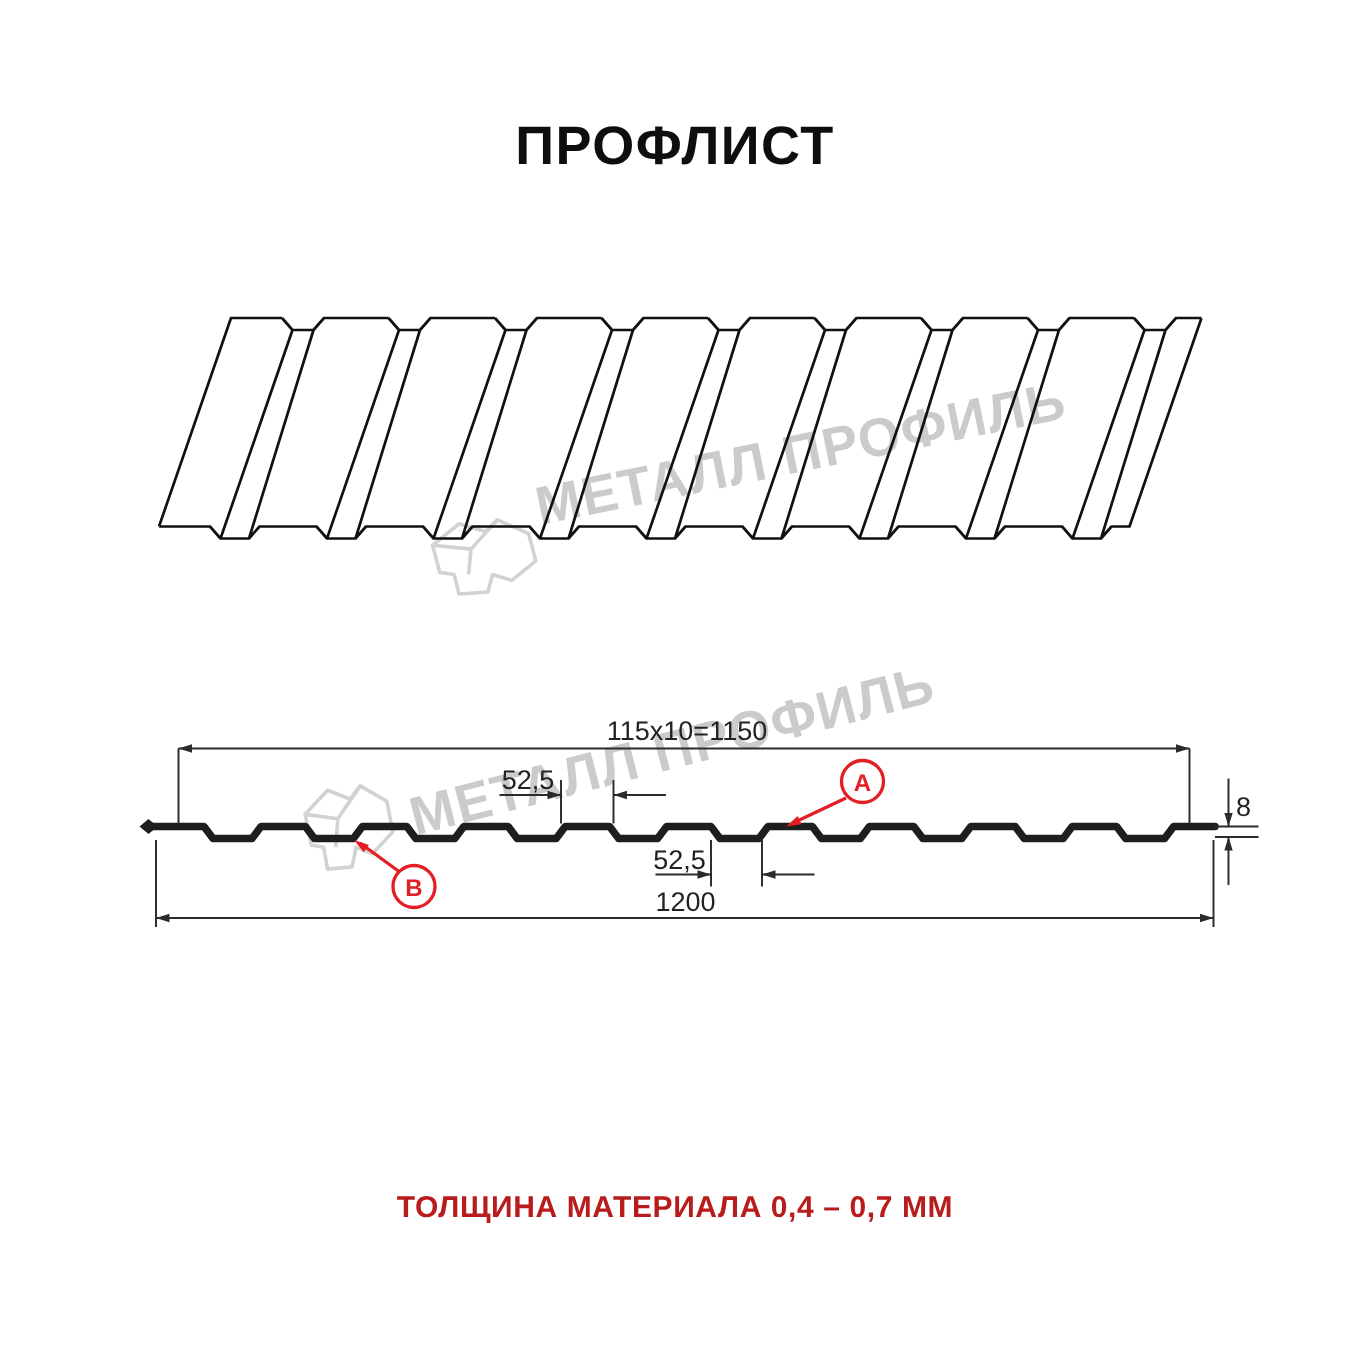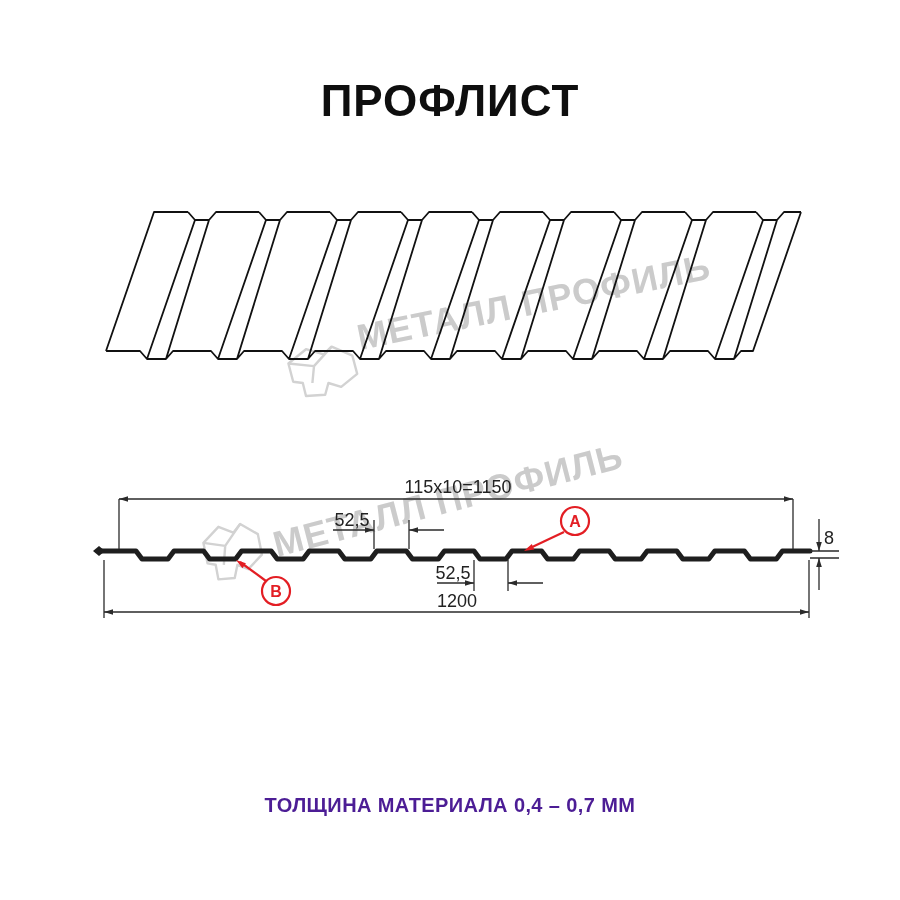--- a/index.html
+++ b/index.html
@@ -1,24 +1,24 @@
 <!DOCTYPE html>
 <html><head>
 <meta charset="utf-8">
 <style>
   html,body{margin:0;padding:0;}
   body{width:900px;height:900px;background:#ffffff;position:relative;overflow:hidden;
        font-family:"Liberation Sans", sans-serif;}
   .page{position:absolute;inset:0;}
   .title{position:absolute;top:76px;left:0;width:900px;text-align:center;
-         font-size:44px;font-weight:800;letter-spacing:1px;color:#0e0e0e;}
+         font-size:36px;font-weight:800;letter-spacing:1px;color:#0e0e0e;}
   .model{position:absolute;top:129px;left:0;width:900px;text-align:center;
          font-size:19px;font-weight:600;color:#1c1c1c;}
   .caption{position:absolute;top:794px;left:0;width:900px;text-align:center;
-         font-size:20px;font-weight:600;letter-spacing:.4px;color:#4c1d95;}
+         font-size:20px;font-weight:600;letter-spacing:.4px;color:#b91c1c;}
   svg{position:absolute;left:0;top:0;}
   .dimline{stroke:#2b2b2b;stroke-width:1.3;fill:none;}
   .dimtext{font-family:"Liberation Sans",sans-serif;font-size:18px;fill:#222;}
   .thin3d{stroke:#111;stroke-width:1.8;fill:none;stroke-linejoin:round;}
   .xsec{stroke:#1e1e1e;stroke-width:5;fill:none;stroke-linejoin:round;stroke-linecap:round;}
   .wm{fill:#cbcbcb;font-weight:700;font-size:36px;letter-spacing:1px;
       font-family:"Liberation Sans",sans-serif;}
   .wmlogo{stroke:#d2d2d2;stroke-width:2.4;fill:none;stroke-linejoin:round;}
   .red{stroke:#E31E24;fill:none;stroke-width:2.2;}
   .redtext{fill:#E31E24;font-size:16px;font-weight:700;

